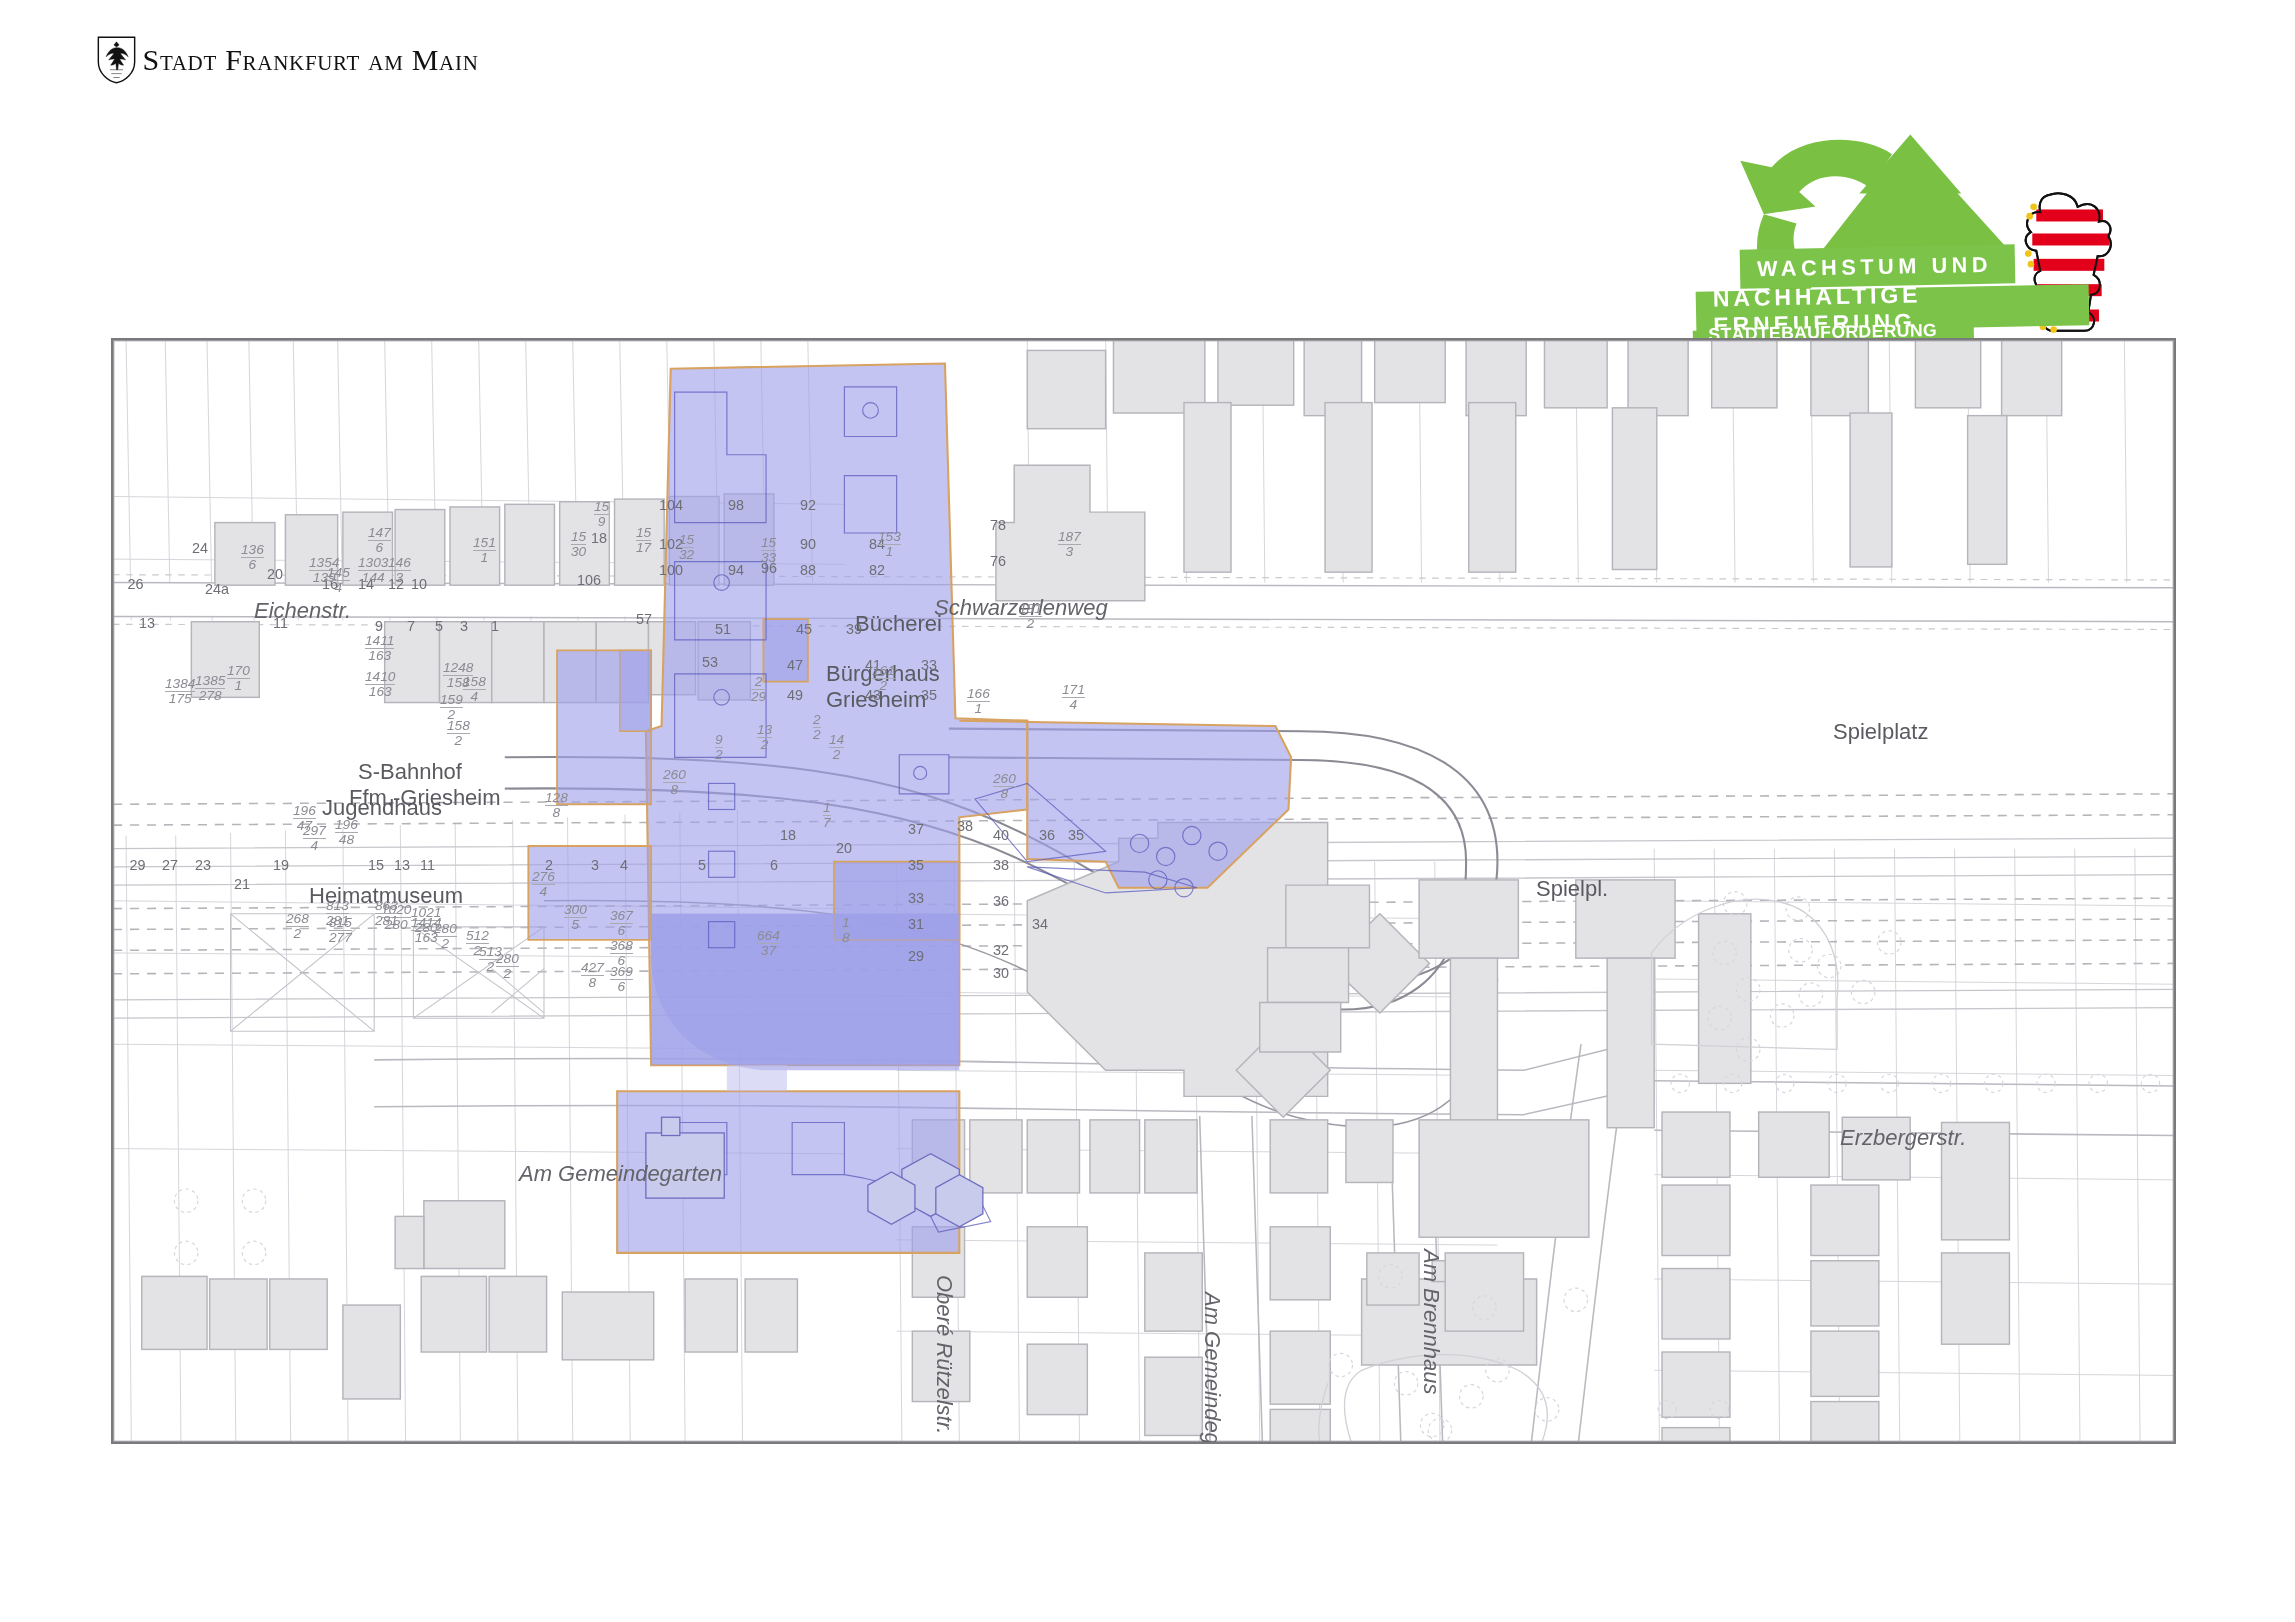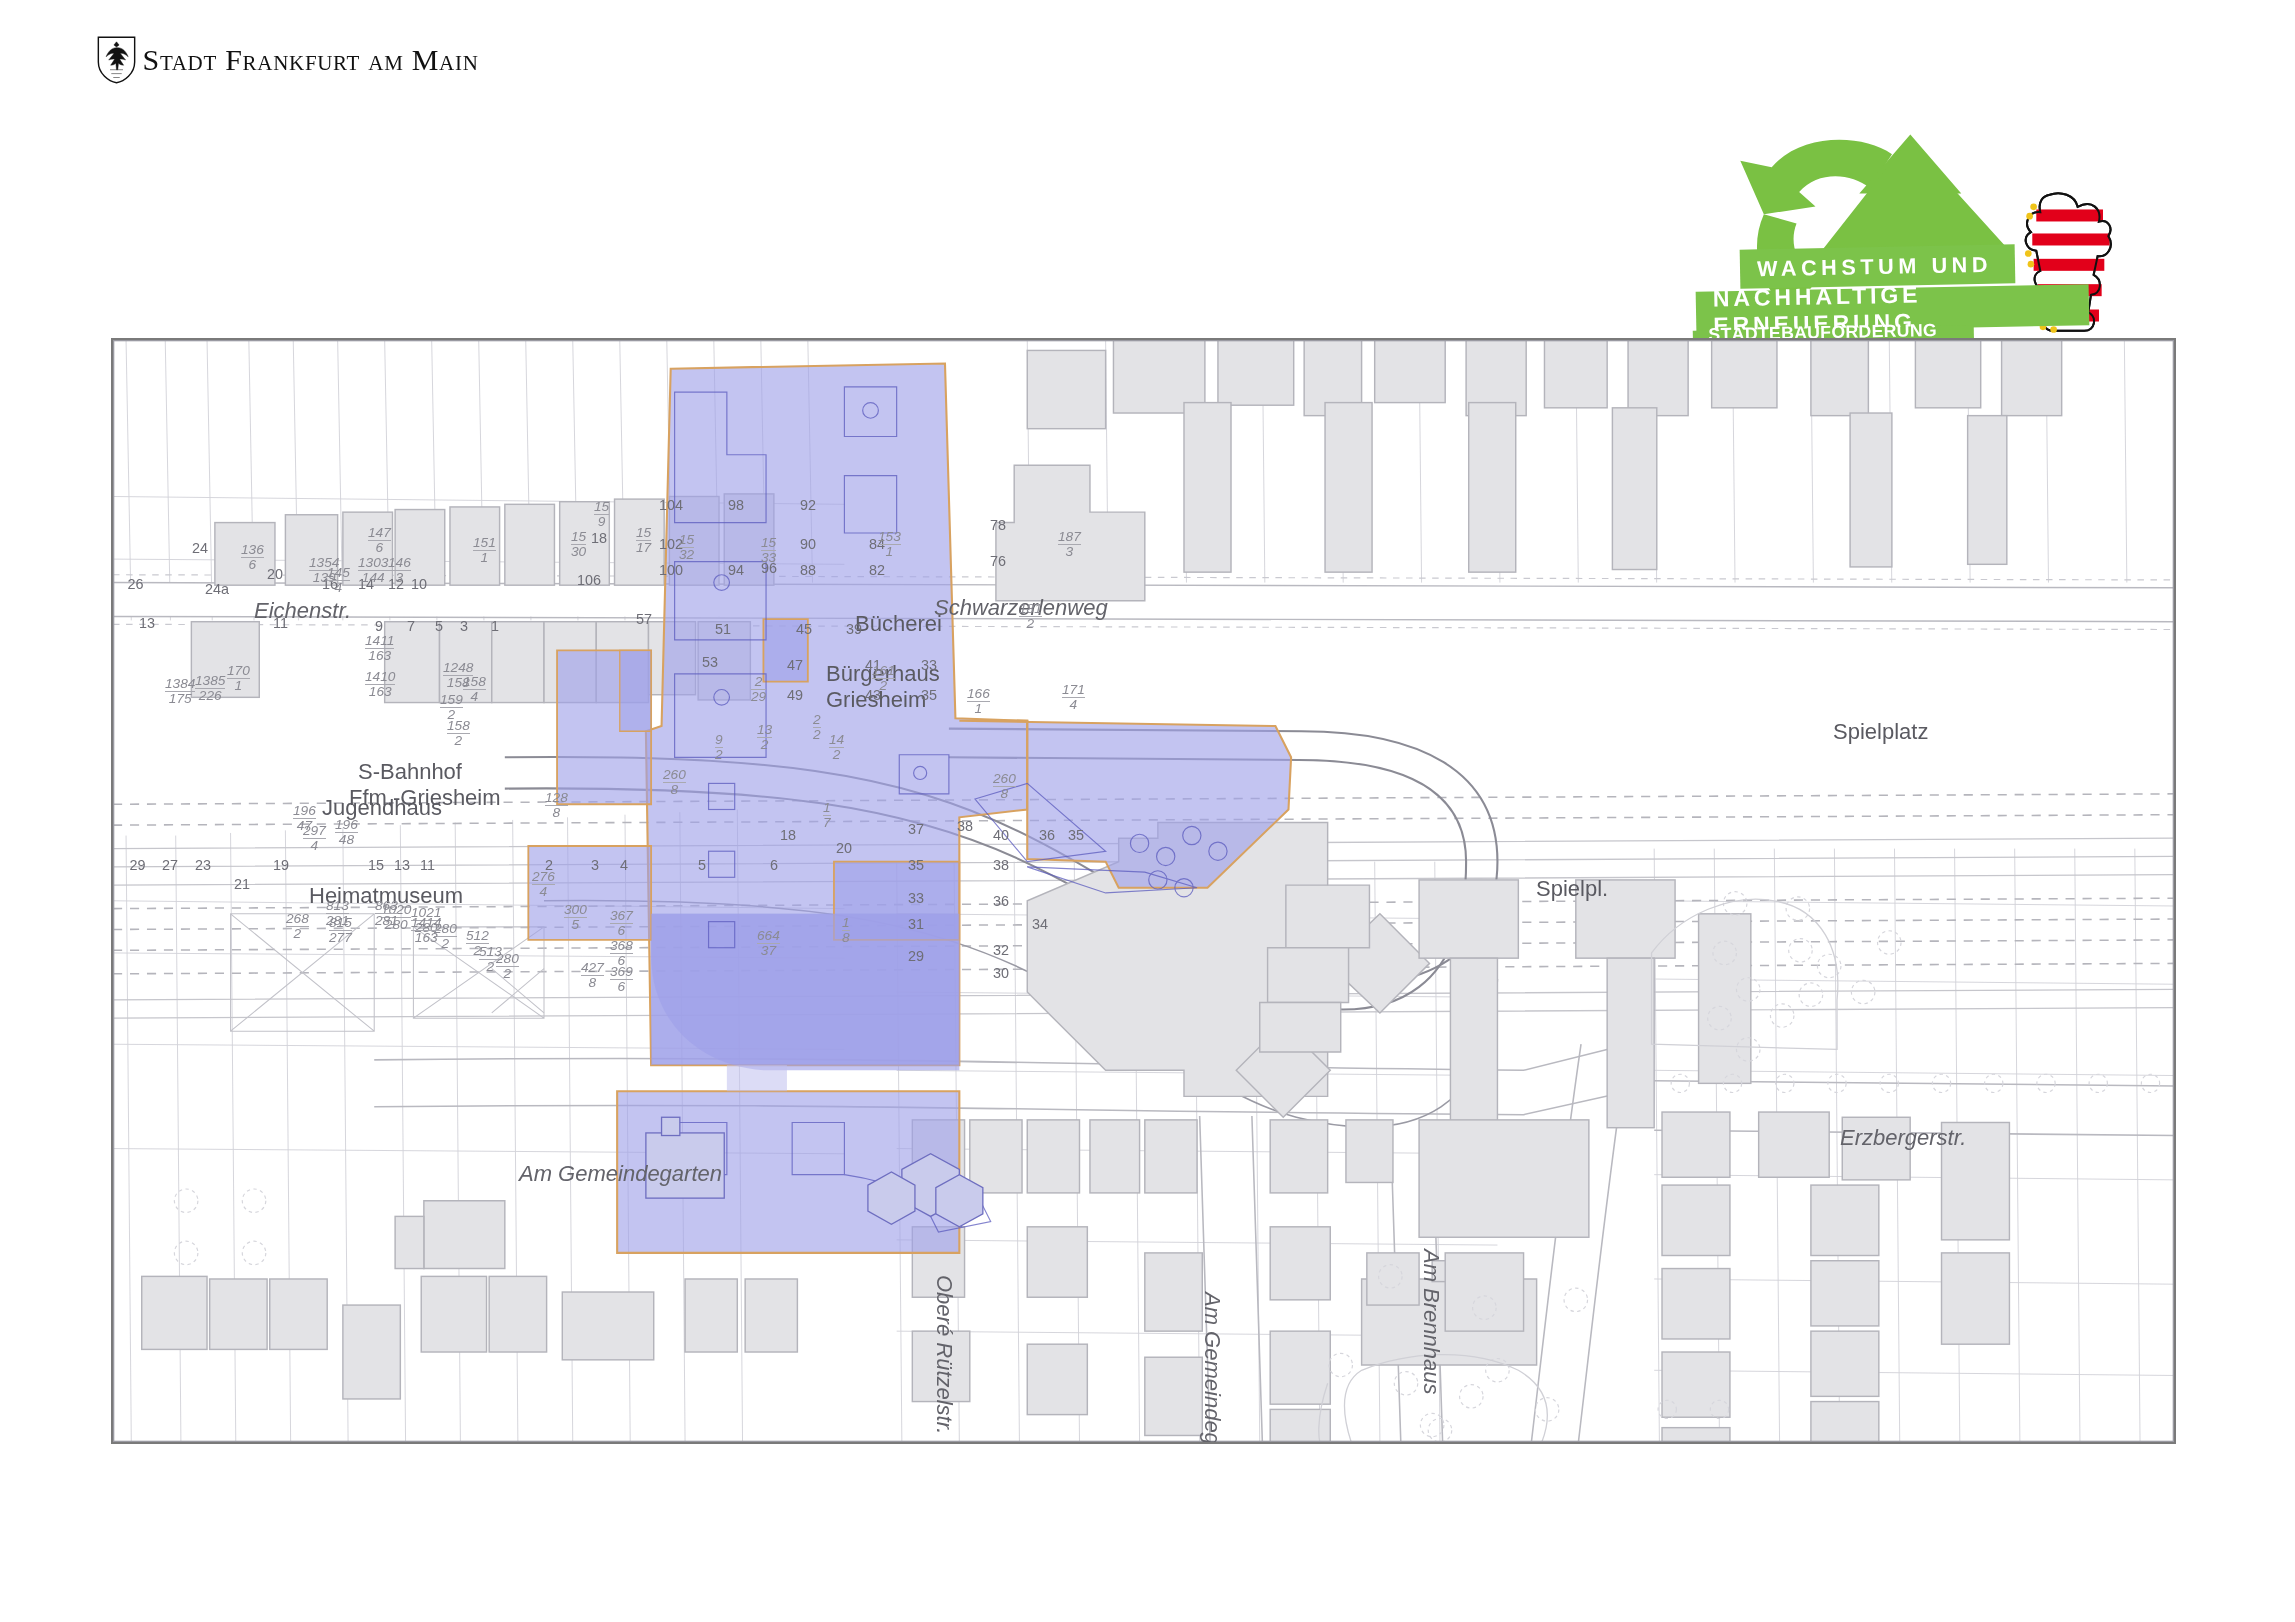--- a/index.html
+++ b/index.html
@@ -600,21 +600,21 @@
       <div class="hnum" style="left: 880px; top: 625px;">30</div>
       <div class="hnum" style="left: 926px; top: 487px;">36</div>
       <div class="hnum" style="left: 955px; top: 487px;">35</div>
       <div class="frac" style="left: 128px; top: 203px;"><b>136</b><span>6</span></div>
       <div class="frac" style="left: 196px; top: 216px;"><b>1354</b><span>139</span></div>
       <div class="frac" style="left: 214px; top: 186px; margin-top: 40px;"><b>145</b><span>4</span></div>
       <div class="frac" style="left: 255px; top: 186px;"><b>147</b><span>6</span></div>
       <div class="frac" style="left: 245px; top: 216px;"><b>1303</b><span>144</span></div>
       <div class="frac" style="left: 275px; top: 216px;"><b>146</b><span>3</span></div>
       <div class="frac" style="left: 52px; top: 337px;"><b>1384</b><span>175</span></div>
-      <div class="frac" style="left: 82px; top: 334px;"><b>1385</b><span>226</span></div>
+      <div class="frac" style="left: 82px; top: 334px;"><b>1385</b><span>278</span></div>
       <div class="frac" style="left: 114px; top: 324px;"><b>170</b><span>1</span></div>
       <div class="frac" style="left: 252px; top: 294px;"><b>1411</b><span>163</span></div>
       <div class="frac" style="left: 252px; top: 330px;"><b>1410</b><span>163</span></div>
       <div class="frac" style="left: 330px; top: 321px;"><b>1248</b><span>158</span></div>
       <div class="frac" style="left: 327px; top: 353px;"><b>159</b><span>2</span></div>
       <div class="frac" style="left: 334px; top: 379px;"><b>158</b><span>2</span></div>
       <div class="frac" style="left: 350px; top: 335px;"><b>158</b><span>4</span></div>
       <div class="frac" style="left: 360px; top: 196px;"><b>151</b><span>1</span></div>
       <div class="frac" style="left: 481px; top: 160px;"><b>15</b><span>9</span></div>
       <div class="frac" style="left: 458px; top: 190px;"><b>15</b><span>30</span></div>

